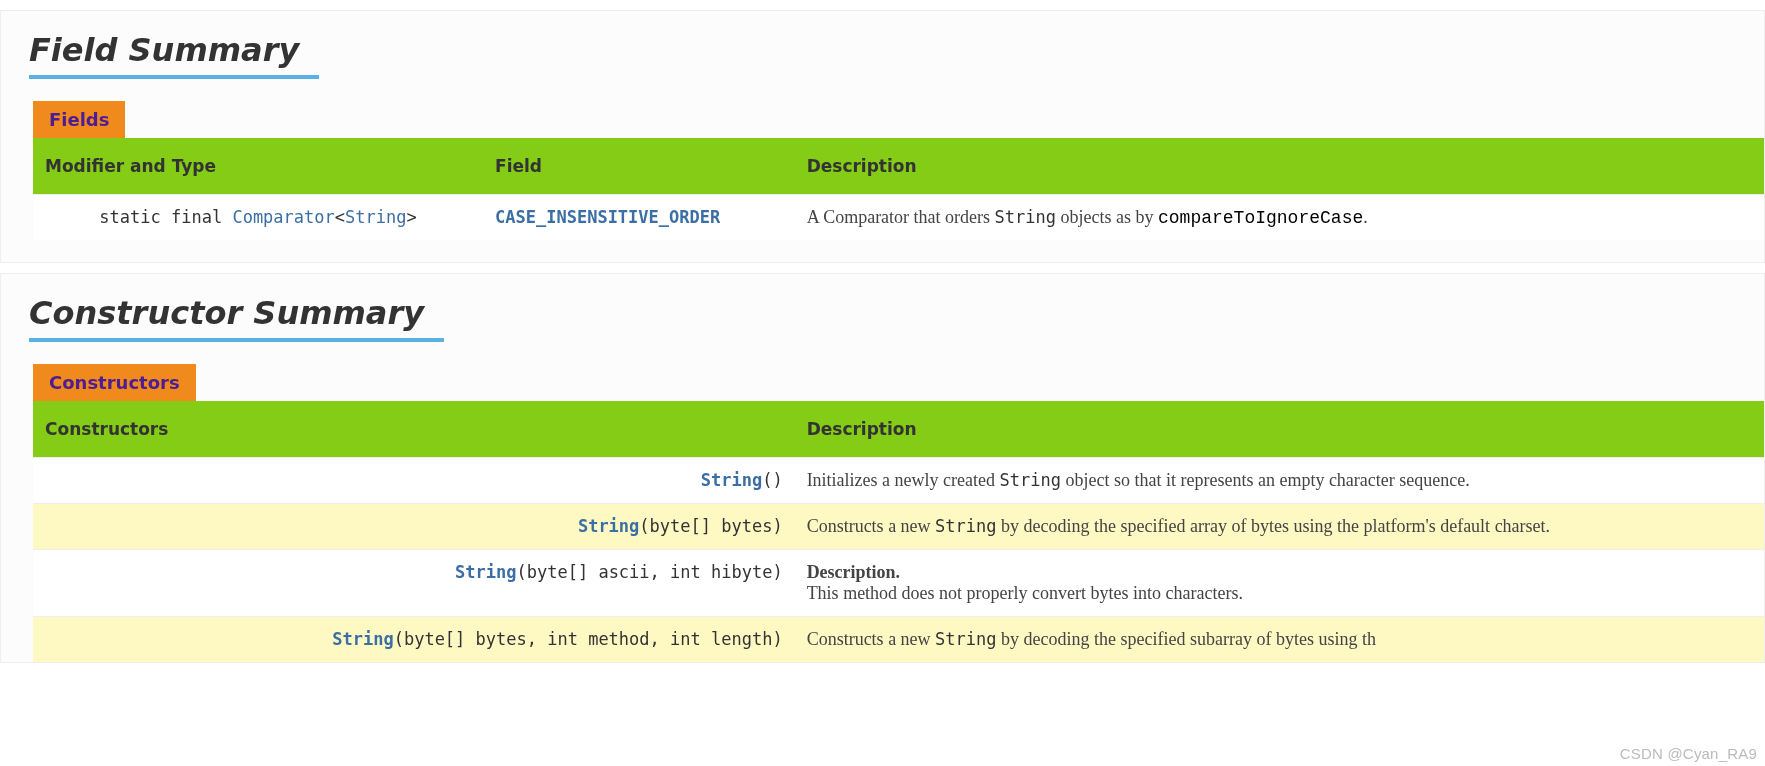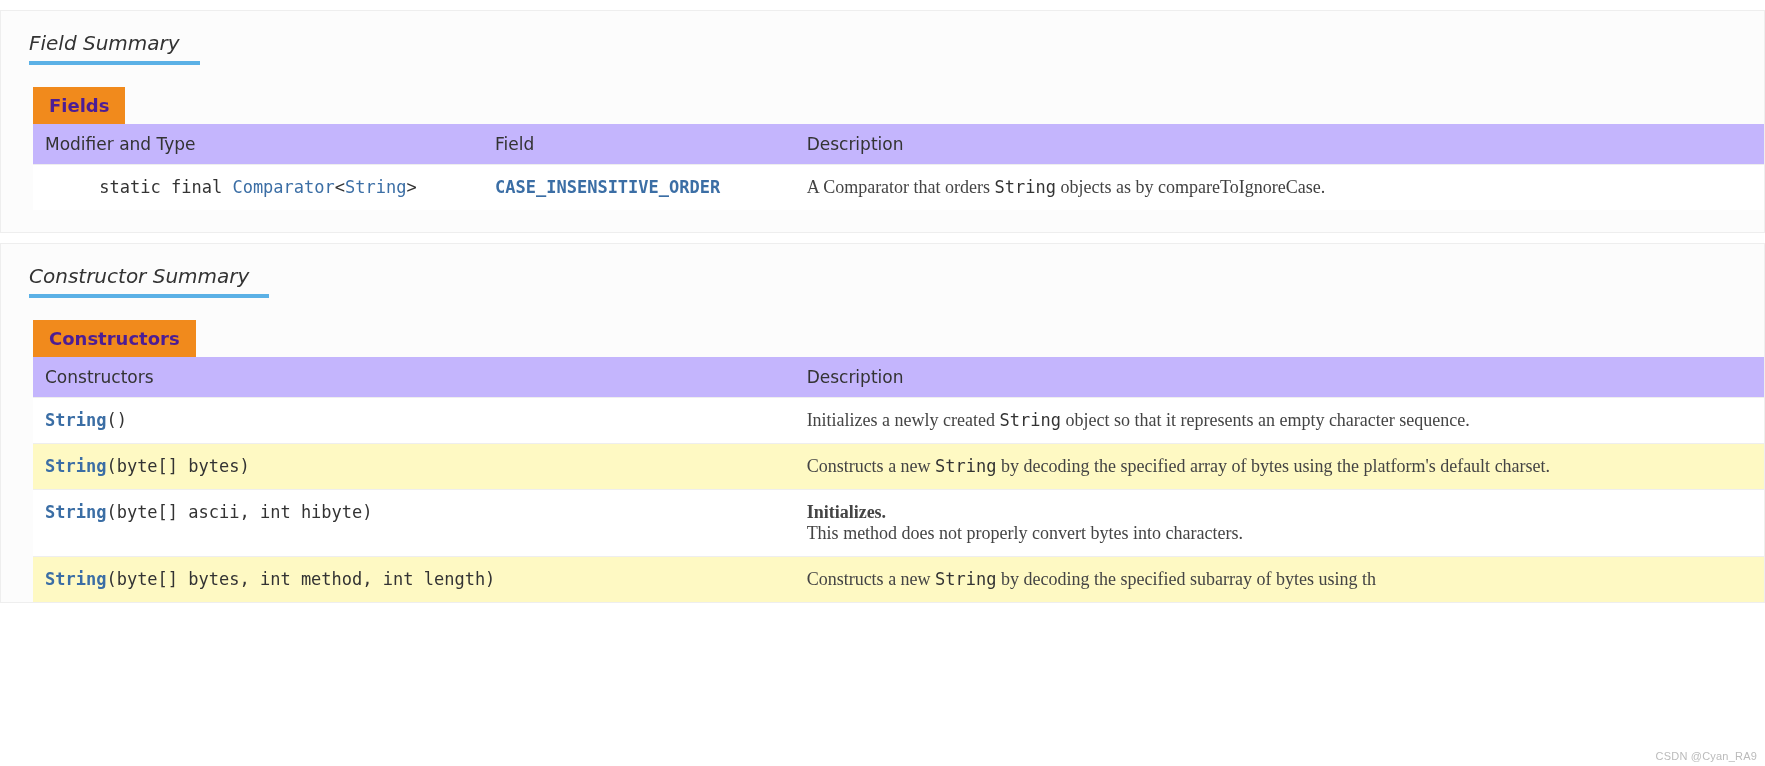--- a/index.html
+++ b/index.html
@@ -11,22 +11,22 @@
     color: #333;
     font-size: 16px;
   }
   .section {
     border: 1px solid #eee;
     margin: 10px 0 0 0;
     padding: 20px 0 0 0;
     background: #fcfcfc;
   }
   .section-title {
-    font-size: 20px;
-    font-weight: 400;
+    font-size: 32px;
+    font-weight: 700;
     font-style: italic;
     color: #333;
     margin: 0 0 22px 28px;
     padding-bottom: 6px;
     border-bottom: 4px solid #5bb1e6;
     display: inline-block;
     padding-right: 20px;
   }
   .caption {
     display: inline-block;
@@ -38,23 +38,23 @@
     margin-left: 32px;
   }
   table {
     width: calc(100% - 32px);
     margin-left: 32px;
     border-collapse: collapse;
     font-size: 17px;
   }
   thead th {
     text-align: left;
-    background: #c4b5fd;
-    font-weight: 400;
-    padding: 10px 12px;
+    background: #84cc16;
+    font-weight: 700;
+    padding: 18px 12px;
     color: #333;
   }
   tbody td {
     padding: 12px 12px;
     vertical-align: top;
     border-top: 1px solid #eee;
   }
   tbody tr.alt { background: #fef9c3; }
   tbody tr.white { background: #fff; }
   .mono {
@@ -66,46 +66,46 @@
     text-decoration: none;
     font-family: "DejaVu Sans Mono", Menlo, Consolas, monospace;
   }
   a.member-link {
     color: #3b6ea5;
     text-decoration: none;
     font-family: "DejaVu Sans Mono", Menlo, Consolas, monospace;
     font-weight: 700;
   }
   a.text-link {
-    color: #404040;
+    color: #000000;
     text-decoration: none;
-    font-family: Liberation Serif, serif;
+    font-family: Liberation Mono, monospace;
   }
   .desc {
     font-family: Georgia, "Times New Roman", serif;
     color: #444;
     font-size: 18px;
   }
   .desc code {
     font-family: "DejaVu Sans Mono", Menlo, Consolas, monospace;
     font-size: 17px;
     color: #333;
   }
   .deprecated-label {
     font-weight: 700;
     font-family: Georgia, "Times New Roman", serif;
   }
   .fields-table td:nth-child(1){ width: 26%; text-align: center; }
   .fields-table td:nth-child(2){ width: 18%; }
-  .cons-table td:nth-child(1){ width: 44%; }
+  .cons-table td:nth-child(1){ width: 44%; text-align: right; }
   .watermark {
     position: fixed;
     right: 8px;
     bottom: 4px;
-    font-size: 11px;
+    font-size: 15px;
     color: #bbb;
     font-family: Arial, sans-serif;
     letter-spacing: 0.2px;
   }
 </style>
 </head>
 <body>
 
 <div class="section">
   <h2 class="section-title">Field Summary</h2>
@@ -164,21 +164,21 @@
         </td>
         <td class="desc">
           <span>Constructs a new </span><code>String</code><span> by decoding the specified array of bytes using the platform's default charset.</span>
         </td>
       </tr>
       <tr class="white">
         <td class="mono">
           <a href="#" class="member-link">String</a><span>(byte[] ascii, int hibyte)</span>
         </td>
         <td class="desc">
-          <span class="deprecated-label">Initializes.</span><br>
+          <span class="deprecated-label">Description.</span><br>
           <span>This method does not properly convert bytes into characters.</span>
         </td>
       </tr>
       <tr class="alt">
         <td class="mono">
           <a href="#" class="member-link">String</a><span>(byte[] bytes, int method, int length)</span>
         </td>
         <td class="desc">
           <span>Constructs a new </span><code>String</code><span> by decoding the specified subarray of bytes using th</span>
         </td>

